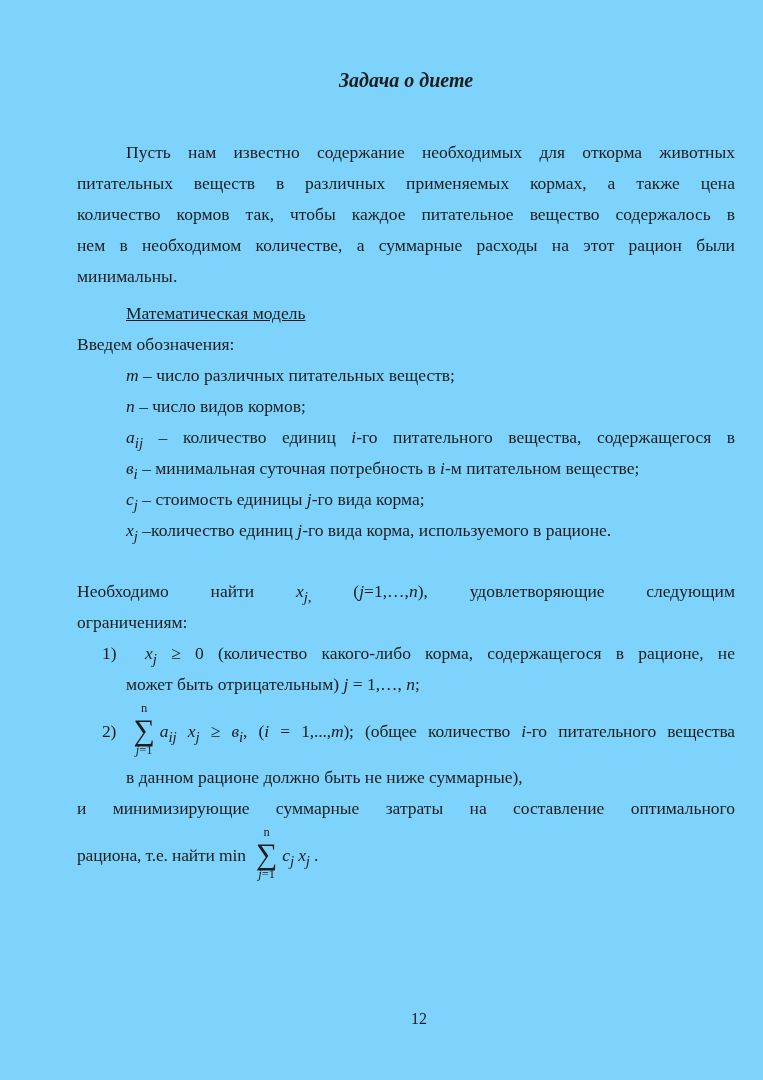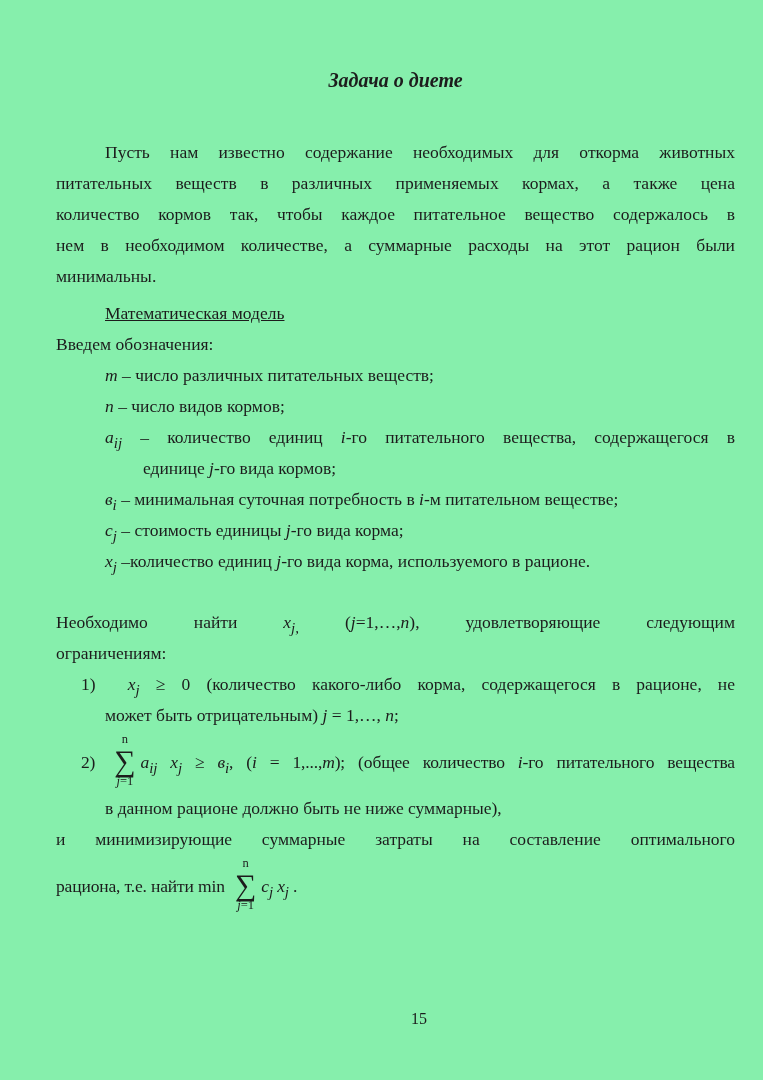--- a/index.html
+++ b/index.html
@@ -1,24 +1,24 @@
 <!DOCTYPE html>
 <html><head>
 <meta charset="utf-8">
 <style>
   html,body{margin:0;padding:0;background:#ffffff;}
   .page{
     position:relative;
     width:763px;height:1080px;
-    background:#86efac;
+    background:#7dd3fc;
     color:#1c1c1c;
     font-family:"Liberation Serif","DejaVu Serif",serif;
     font-size:17.5px;
     box-sizing:border-box;
-    padding:66px 28px 0 56px;
+    padding:66px 28px 0 77px;
     overflow:hidden;
   }
   .doc-title{
     text-align:center;
     font-weight:bold;
     font-style:italic;
     font-size:20px;
     line-height:28px;
   }
   .line{line-height:31px;white-space:normal;}
@@ -73,21 +73,20 @@
   <div class="heading-row">
     <span class="underlined">Математическая модель</span>
   </div>
 
   <div class="line">Введем обозначения:</div>
 
   <div>
       <div class="line ind1"><i>m</i> – число различных питательных веществ;</div>
       <div class="line ind1"><i>n</i> – число видов кормов;</div>
       <div class="line just ind1"><i>a</i><sub>ij</sub> – количество единиц <i>i</i>-го питательного вещества, содержащегося в</div>
-      <div class="line ind2">единице <i>j</i>-го вида кормов;</div>
       <div class="line ind1"><i>в</i><sub>i</sub> – минимальная суточная потребность в <i>i</i>-м питательном веществе;</div>
       <div class="line ind1"><i>c</i><sub>j</sub> – стоимость единицы <i>j</i>-го вида корма;</div>
       <div class="line ind1"><i>x</i><sub>j</sub> –количество единиц <i>j</i>-го вида корма, используемого в рационе.</div>
     </div>
 
   <div class="problem">
       <div class="line just">Необходимо найти <i>x</i><sub>j,</sub> (<i>j</i>=1,…,<i>n</i>), удовлетворяющие следующим</div>
       <div class="line">ограничениям:</div>
     </div>
 
@@ -104,15 +103,15 @@
 
   <div>
       <div class="line just">и минимизирующие суммарные затраты на составление оптимального</div>
       <div class="line formula-line">рациона, т.е. найти min <span class="sum">
           <span class="sum-top">n</span>
           <span class="sum-sigma">∑</span>
           <span class="sum-bot"><i>j</i>=1</span>
         </span><i>c</i><sub>j</sub> <i>x</i><sub>j</sub> .</div>
     </div>
 
-  <div class="page-number">15</div>
+  <div class="page-number">12</div>
 
 </div>
 
 </body></html>

